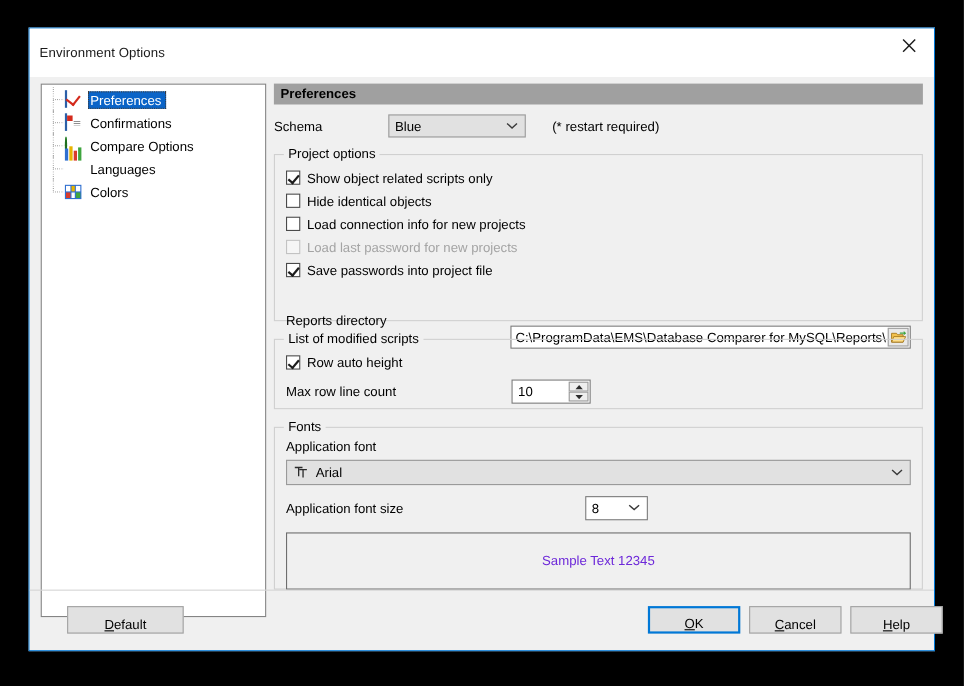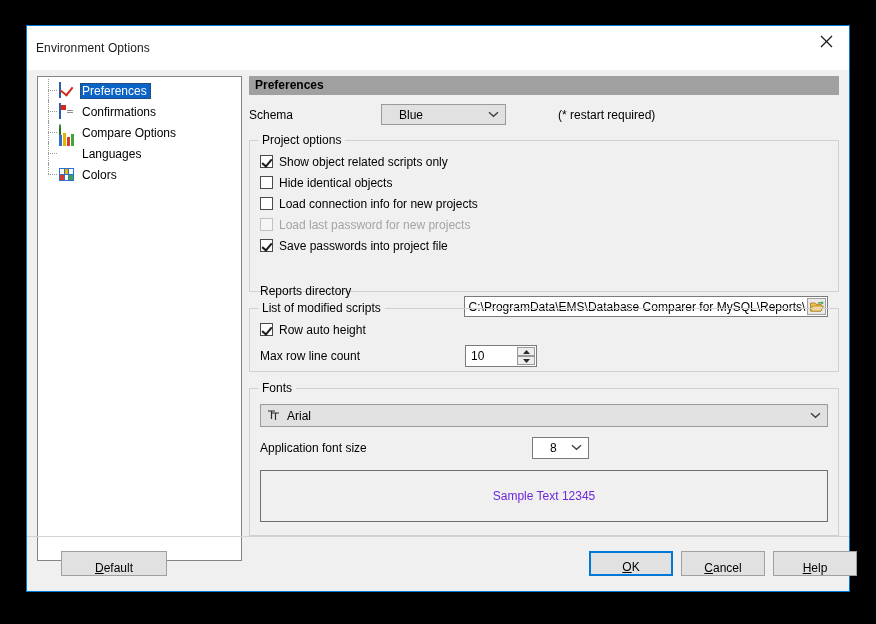--- a/index.html
+++ b/index.html
@@ -218,21 +218,21 @@
   
   .combo {
     background: #e1e1e1;
     border: 1px solid #9a9a9a;
     box-sizing: border-box;
     height: 21px;
     display: flex;
     align-items: center;
     font-size: 12px;
     color: #000000;
-    padding-left: 17px;
+    padding-left: 5px;
     position: relative;
     cursor: default;
   }
   .combo .chev {
     position: absolute;
     right: 6px;
     top: 50%;
     transform: translateY(-60%);
   }
   .chev svg { display:block; }
@@ -450,21 +450,21 @@
             </span>
           <span class="tree-label">Colors</span>
         </div>
 
       </div>
 
       <div class="content">
 
         <div class="section-header">Preferences</div>
 
-        <div class="row" style="margin-top:9px;gap:28px;">
+        <div class="row" style="margin-top:9px;">
           <span class="lbl" style="width:104px;">Schema</span>
           <div class="combo" style="width:125px;">
             <span>Blue</span>
             <span class="chev">
               <svg width="11" height="7" viewBox="0 0 11 7">
                   <path d="M1 1.5 L5.5 5.5 L10 1.5" fill="none" stroke="#3a3a3a" stroke-width="1.3"></path>
                 </svg>
             </span>
           </div>
           <span class="lbl" style="margin-left:24px;">(* restart required)</span>
@@ -537,20 +537,21 @@
                     </svg>
                 </span>
               </span>
             </div>
           </div>
         </div>
 
         <div class="groupbox" style="margin-top:16px;height:148px;">
           <div class="gb-title">Fonts</div>
 
+          <div class="lbl">Application font</div>
 
           <div class="combo" style="width:568px;height:23px;margin-top:5px;padding-left:6px;">
             <span style="display:inline-flex;margin-right:7px;">
               <svg width="13" height="13" viewBox="0 0 13 13">
                 <path d="M1 2 L8 2 M4.5 2 L4.5 10" stroke="#2b2b2b" stroke-width="1.2" fill="none"></path>
                 <path d="M5 4 L12 4 M8.5 4 L8.5 11" stroke="#2b2b2b" stroke-width="1.2" fill="none"></path>
               </svg>
             </span>
             <span>Arial</span>
             <span class="chev">

